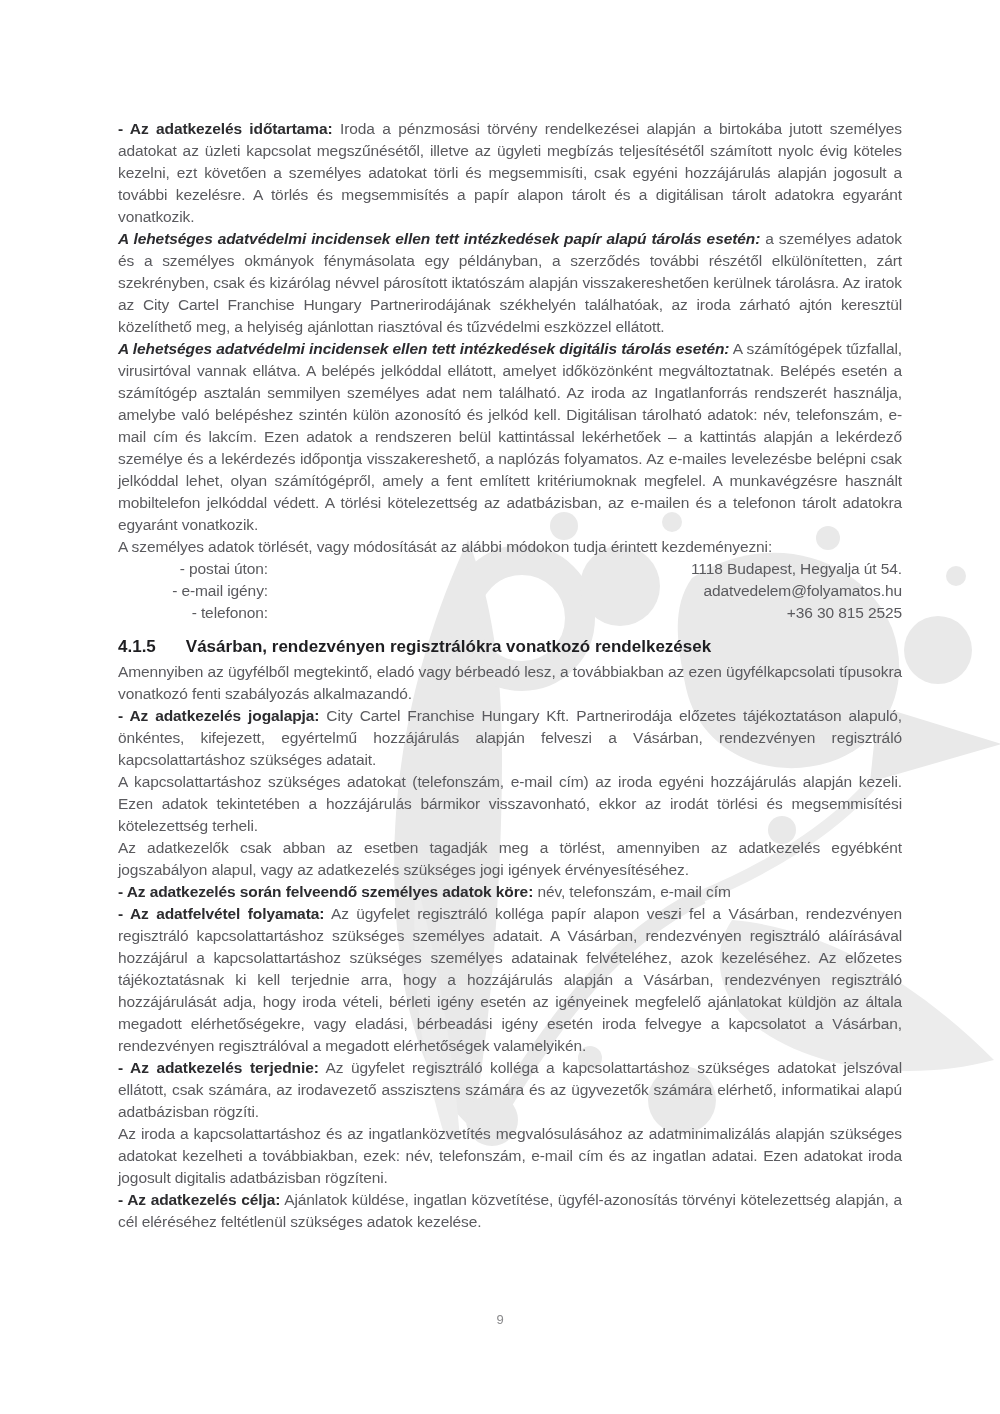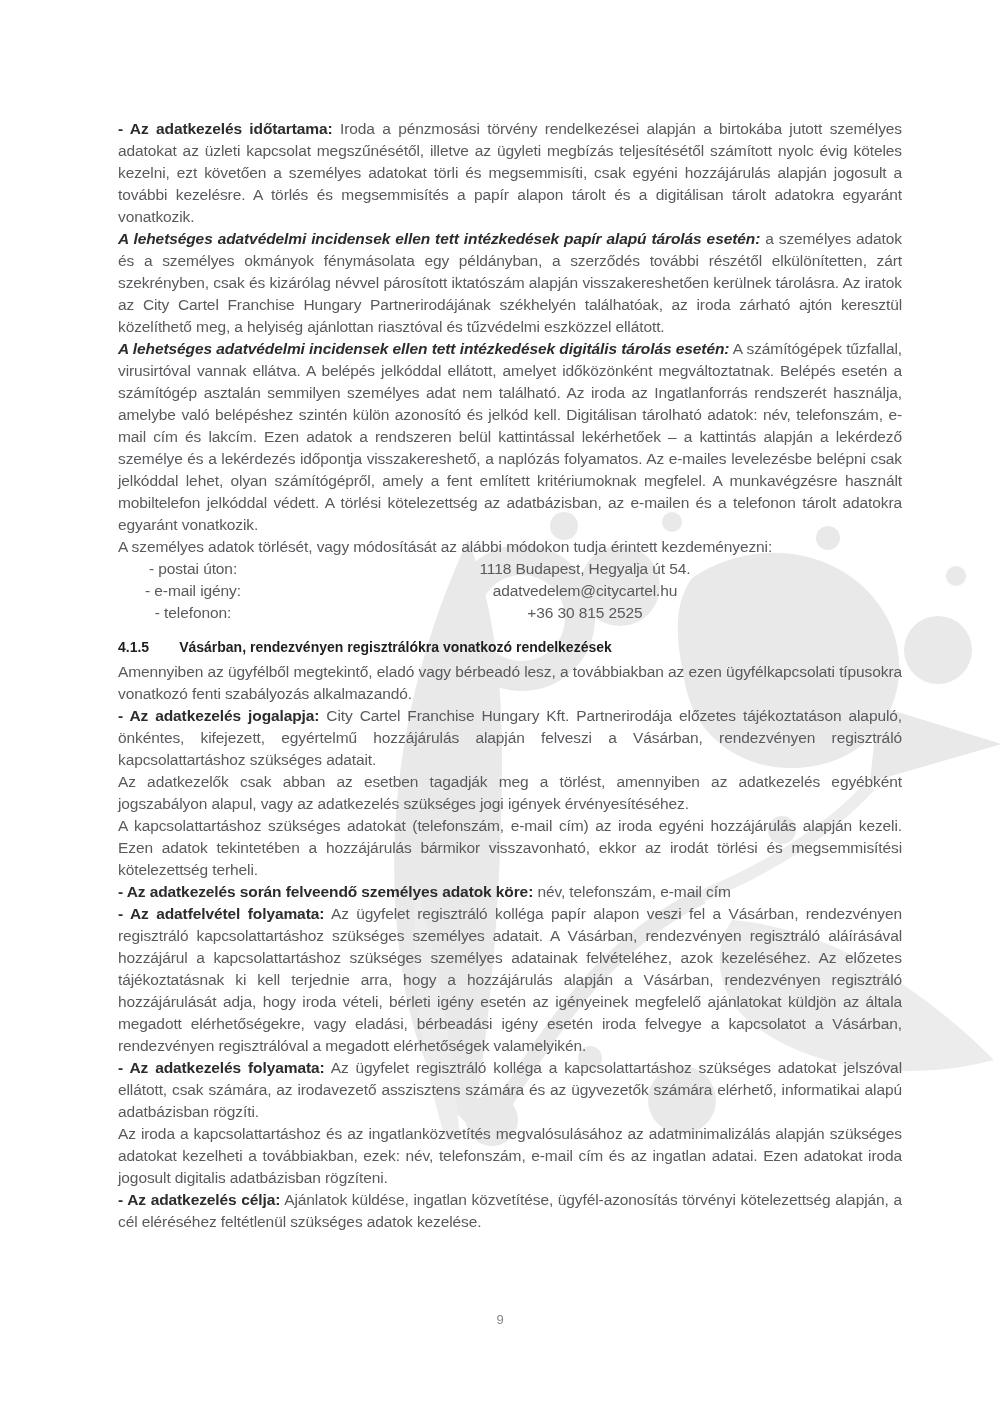--- a/index.html
+++ b/index.html
@@ -29,25 +29,25 @@
     font-size:15.5px;
     line-height:22px;
     color:#5a5a5e;
     text-align:justify;
     letter-spacing:-0.1px;
   }
   .content p{margin:0;}
   .para{text-align:justify;}
   .lead{font-weight:bold;color:#2c2c2f;}
   .lead.italic{font-style:italic;}
-  .contact-row{display:flex;text-align:center;}
+  .contact-row{display:flex;text-align:right;}
   .contact-label{flex:0 0 150px;}
   .contact-value{flex:1;}
   .section-heading{
-    font-size:14px;
+    font-size:17px;
     line-height:24px;
     font-weight:bold;
     color:#1e1e21;
     margin:11px 0 2px 0 !important;
     text-align:left;
     letter-spacing:0;
   }
   .heading-number{margin-right:30px;}
   .page-number{
     position:absolute;
@@ -100,33 +100,33 @@
       <p class="para"><span class="lead">- Az adatkezelés időtartama:</span><span> Iroda a pénzmosási törvény rendelkezései alapján a birtokába jutott személyes adatokat az üzleti kapcsolat megszűnésétől, illetve az ügyleti megbízás teljesítésétől számított nyolc évig köteles kezelni, ezt követően a személyes adatokat törli és megsemmisíti, csak egyéni hozzájárulás alapján jogosult a további kezelésre. A törlés és megsemmisítés a papír alapon tárolt és a digitálisan tárolt adatokra egyaránt vonatkozik.</span></p>
       <p class="para"><span class="lead italic">A lehetséges adatvédelmi incidensek ellen tett intézkedések papír alapú tárolás esetén:</span><span> a személyes adatok és a személyes okmányok fénymásolata egy példányban, a szerződés további részétől elkülönítetten, zárt szekrényben, csak és kizárólag névvel párosított iktatószám alapján visszakereshetően kerülnek tárolásra. Az iratok az City Cartel Franchise Hungary Partnerirodájának székhelyén találhatóak, az iroda zárható ajtón keresztül közelíthető meg, a helyiség ajánlottan riasztóval és tűzvédelmi eszközzel ellátott.</span></p>
       <p class="para"><span class="lead italic">A lehetséges adatvédelmi incidensek ellen tett intézkedések digitális tárolás esetén:</span><span> A számítógépek tűzfallal, virusirtóval vannak ellátva. A belépés jelkóddal ellátott, amelyet időközönként megváltoztatnak. Belépés esetén a számítógép asztalán semmilyen személyes adat nem található. Az iroda az Ingatlanforrás rendszerét használja, amelybe való belépéshez szintén külön azonosító és jelkód kell. Digitálisan tárolható adatok: név, telefonszám, e-mail cím és lakcím. Ezen adatok a rendszeren belül kattintással lekérhetőek – a kattintás alapján a lekérdező személye és a lekérdezés időpontja visszakereshető, a naplózás folyamatos. Az e-mailes levelezésbe belépni csak jelkóddal lehet, olyan számítógépről, amely a fent említett kritériumoknak megfelel. A munkavégzésre használt mobiltelefon jelkóddal védett. A törlési kötelezettség az adatbázisban, az e-mailen és a telefonon tárolt adatokra egyaránt vonatkozik.</span></p>
       <p class="para"><span>A személyes adatok törlését, vagy módosítását az alábbi módokon tudja érintett kezdeményezni:</span></p>
       <p class="contact-row">
         <span class="contact-label">- postai úton:</span>
         <span class="contact-value">1118 Budapest, Hegyalja út 54.</span>
       </p>
       <p class="contact-row">
         <span class="contact-label">- e-mail igény:</span>
-        <span class="contact-value">adatvedelem@citycartel.hu</span>
+        <span class="contact-value">adatvedelem@folyamatos.hu</span>
       </p>
       <p class="contact-row">
         <span class="contact-label">- telefonon:</span>
         <span class="contact-value">+36 30 815 2525</span>
       </p>
       <p class="section-heading"><span class="heading-number">4.1.5</span><span class="heading-title">Vásárban, rendezvényen regisztrálókra vonatkozó rendelkezések</span></p>
       <p class="para"><span>Amennyiben az ügyfélből megtekintő, eladó vagy bérbeadó lesz, a továbbiakban az ezen ügyfélkapcsolati típusokra vonatkozó fenti szabályozás alkalmazandó.</span></p>
       <p class="para"><span class="lead">- Az adatkezelés jogalapja:</span><span> City Cartel Franchise Hungary Kft. Partnerirodája előzetes tájékoztatáson alapuló, önkéntes, kifejezett, egyértelmű hozzájárulás alapján felveszi a Vásárban, rendezvényen regisztráló kapcsolattartáshoz szükséges adatait.</span></p>
+      <p class="para"><span>A kapcsolattartáshoz szükséges adatokat (telefonszám, e-mail cím) az iroda egyéni hozzájárulás alapján kezeli. Ezen adatok tekintetében a hozzájárulás bármikor visszavonható, ekkor az irodát törlési és megsemmisítési kötelezettség terheli.</span></p>
       <p class="para"><span>Az adatkezelők csak abban az esetben tagadják meg a törlést, amennyiben az adatkezelés egyébként jogszabályon alapul, vagy az adatkezelés szükséges jogi igények érvényesítéséhez.</span></p>
-      <p class="para"><span>A kapcsolattartáshoz szükséges adatokat (telefonszám, e-mail cím) az iroda egyéni hozzájárulás alapján kezeli. Ezen adatok tekintetében a hozzájárulás bármikor visszavonható, ekkor az irodát törlési és megsemmisítési kötelezettség terheli.</span></p>
       <p class="para"><span class="lead">- Az adatkezelés során felveendő személyes adatok köre:</span><span> név, telefonszám, e-mail cím</span></p>
       <p class="para"><span class="lead">- Az adatfelvétel folyamata:</span><span> Az ügyfelet regisztráló kolléga papír alapon veszi fel a Vásárban, rendezvényen regisztráló kapcsolattartáshoz szükséges személyes adatait. A Vásárban, rendezvényen regisztráló aláírásával hozzájárul a kapcsolattartáshoz szükséges személyes adatainak felvételéhez, azok kezeléséhez. Az előzetes tájékoztatásnak ki kell terjednie arra, hogy a hozzájárulás alapján a Vásárban, rendezvényen regisztráló hozzájárulását adja, hogy iroda vételi, bérleti igény esetén az igényeinek megfelelő ajánlatokat küldjön az általa megadott elérhetőségekre, vagy eladási, bérbeadási igény esetén iroda felvegye a kapcsolatot a Vásárban, rendezvényen regisztrálóval a megadott elérhetőségek valamelyikén.</span></p>
-      <p class="para"><span class="lead">- Az adatkezelés folyamata:</span><span> Az ügyfelet regisztráló kolléga a kapcsolattartáshoz szükséges adatokat jelszóval ellátott, csak számára, az irodavezető asszisztens számára és az ügyvezetők számára elérhető, informatikai alapú adatbázisban rögzíti.</span></p>
+      <p class="para"><span class="lead">- Az adatkezelés terjednie:</span><span> Az ügyfelet regisztráló kolléga a kapcsolattartáshoz szükséges adatokat jelszóval ellátott, csak számára, az irodavezető asszisztens számára és az ügyvezetők számára elérhető, informatikai alapú adatbázisban rögzíti.</span></p>
       <p class="para"><span>Az iroda a kapcsolattartáshoz és az ingatlanközvetítés megvalósulásához az adatminimalizálás alapján szükséges adatokat kezelheti a továbbiakban, ezek: név, telefonszám, e-mail cím és az ingatlan adatai. Ezen adatokat iroda jogosult digitalis adatbázisban rögzíteni.</span></p>
       <p class="para"><span class="lead">- Az adatkezelés célja:</span><span> Ajánlatok küldése, ingatlan közvetítése, ügyfél-azonosítás törvényi kötelezettség alapján, a cél eléréséhez feltétlenül szükséges adatok kezelése.</span></p>
     </div>
 
   <div class="page-number">9</div>
 
 </div>
 
 </body></html>

